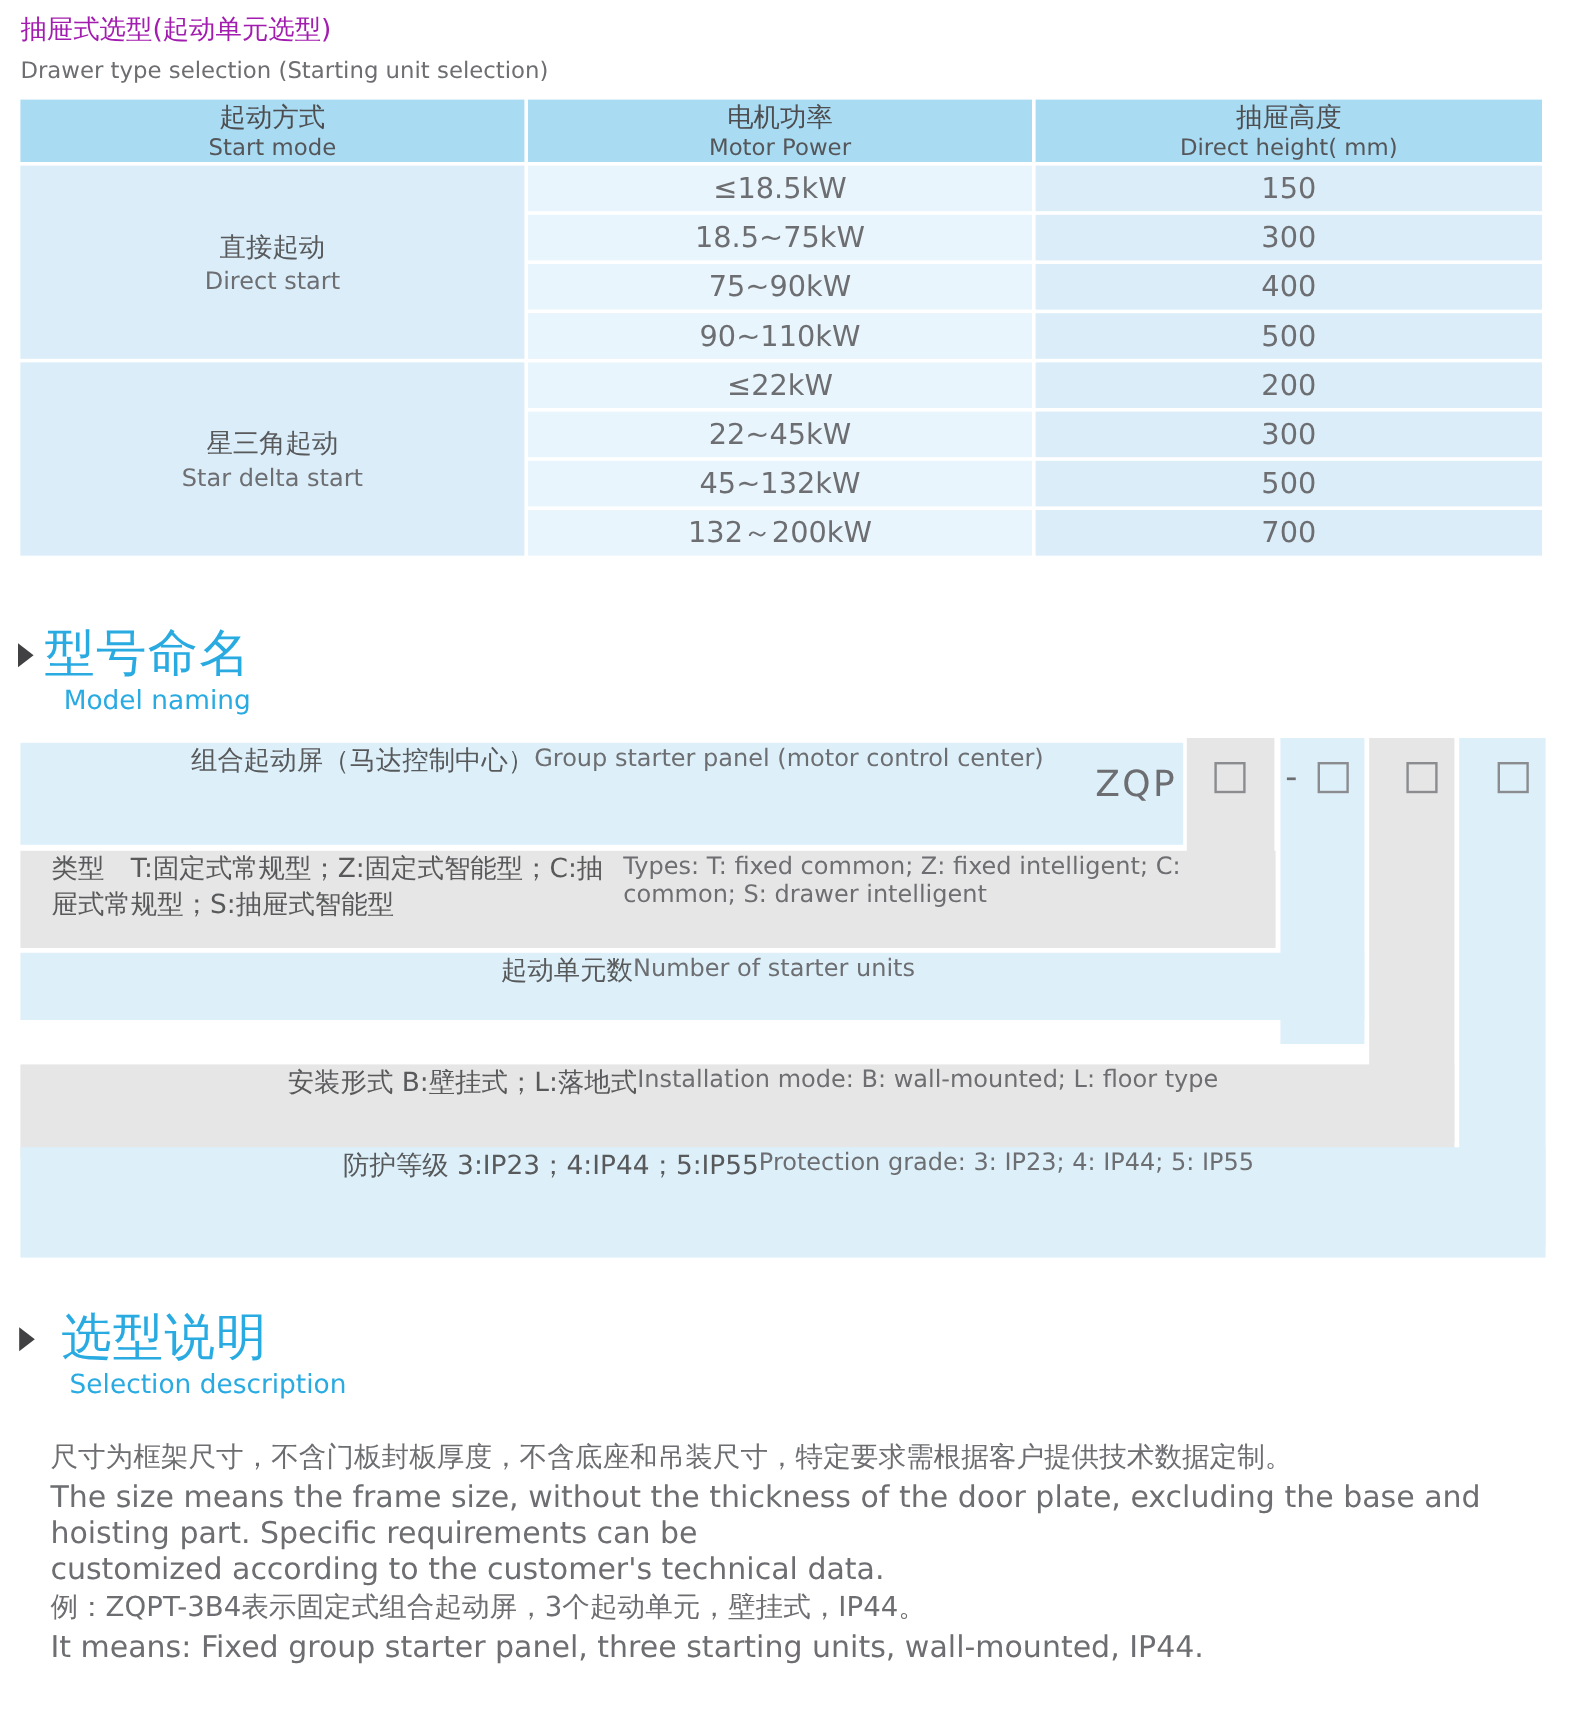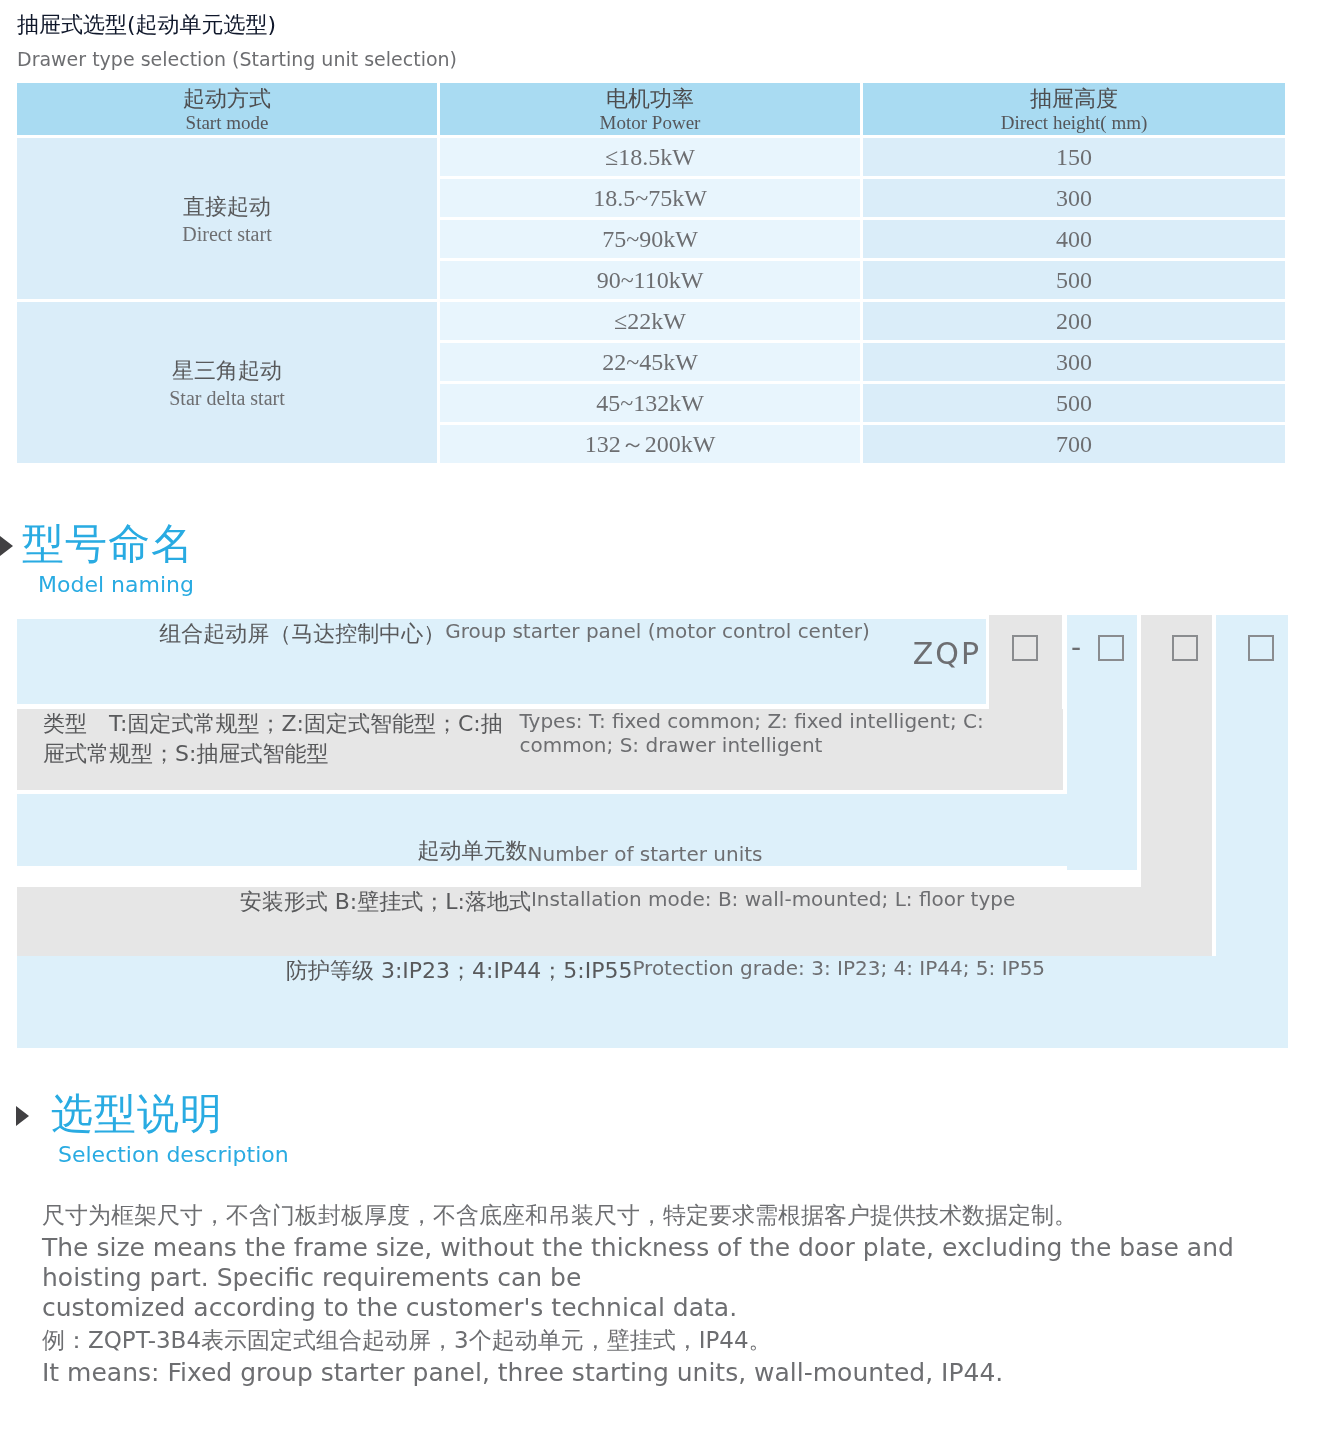--- a/index.html
+++ b/index.html
@@ -1,58 +1,58 @@
 <!DOCTYPE html>
 <html><head>
 <meta charset="utf-8">
 <style>
   html,body{margin:0;padding:0;background:#ffffff;}
   body{width:1322px;height:1436px;position:relative;
        font-family:"DejaVu Sans","Liberation Sans",sans-serif;color:#58595b;}
   .page{position:absolute;inset:0;overflow:hidden;}
 
   
-  .doc-title-zh{position:absolute;left:17px;top:10px;font-size:22px;color:#0f172a;}
+  .doc-title-zh{position:absolute;left:17px;top:10px;font-size:22px;color:#a21caf;}
   .doc-title-en{position:absolute;left:17px;top:48px;font-size:19px;color:#6d6e71;}
 
   
-  .sel-table{position:absolute;left:14px;top:80px;border-collapse:separate;border-spacing:3px;table-layout:fixed;font-family:Liberation Serif, serif;}
+  .sel-table{position:absolute;left:14px;top:80px;border-collapse:separate;border-spacing:3px;table-layout:fixed;}
   .sel-table th{background:#a9dbf2;height:52px;text-align:center;vertical-align:middle;font-weight:normal;padding:0;}
   .th-zh{font-size:22px;color:#4d4d4f;line-height:27px;}
   .th-en{font-size:19px;color:#55565a;line-height:22px;}
   .sel-table td{text-align:center;vertical-align:middle;padding:0;}
   .val-power{background:#e8f5fd;height:38px;font-size:24px;color:#6d6e71;}
   .val-height{background:#daedf9;height:38px;font-size:24px;color:#6d6e71;}
   .mode-cell{background:#daedf9;}
   .cell-zh{font-size:22px;color:#58595b;line-height:30px;}
   .cell-en{font-size:20px;color:#6d6e71;line-height:24px;}
 
   
   .sec-head{position:absolute;display:flex;align-items:flex-start;}
   .tri{width:0;height:0;border-top:10px solid transparent;border-bottom:10px solid transparent;
        border-left:13px solid #414042;margin-top:16px;flex:0 0 auto;}
   .sec-zh{font-size:42px;line-height:48px;color:#29abe2;letter-spacing:1px;}
   .sec-en{font-size:22px;color:#29abe2;margin-top:4px;margin-left:3px;text-align:right;}
-  .sec1{left:0;top:520px;}
+  .sec1{left:15px;top:520px;}
   .sec1 .sec-text{margin-left:9px;}
   .sec2{left:16px;top:1090px;}
   .sec2 .sec-text{margin-left:22px;}
   .sec2 .sec-en{margin-left:7px;}
 
   
   .naming{position:absolute;left:17px;top:615px;width:1271px;height:424px;}
   .blue{background:#ddf0fa;}
   .gray{background:#e6e6e6;}
   .nrow{position:absolute;left:0;display:flex;justify-content:center;
         row-gap:9px;padding-left:26px;box-sizing:border-box;}
   .nrow .zh{font-size:22px;color:#58595b;}
   .nrow .en{font-size:20px;color:#6d6e71;}
   .r1{top:4px;width:969px;height:85px;}
   .r2{top:94px;width:1046px;height:81px;}
-  .r3{top:179px;width:1120px;height:72px;align-items:flex-end;}
+  .r3{top:179px;width:1120px;height:56px;}
   .r4{top:272px;width:1195px;height:78px;}
   .r5{top:341px;width:1271px;height:92px;}
   .ncol{position:absolute;top:0;}
   .c1{left:972px;width:73px;height:175px;}
   .c2{left:1050px;width:70px;height:255px;}
   .c3{left:1124px;width:71px;height:337px;}
   .c4{left:1199px;width:72px;height:423px;}
   .code-box{position:absolute;top:20px;width:22px;height:22px;border:2px solid #8a8c8f;}
   .b1{left:995px;}.b2{left:1081px;}.b3{left:1155px;}.b4{left:1231px;}
   .dash{position:absolute;left:1054px;top:16px;font-size:28px;color:#6d6e71;}

